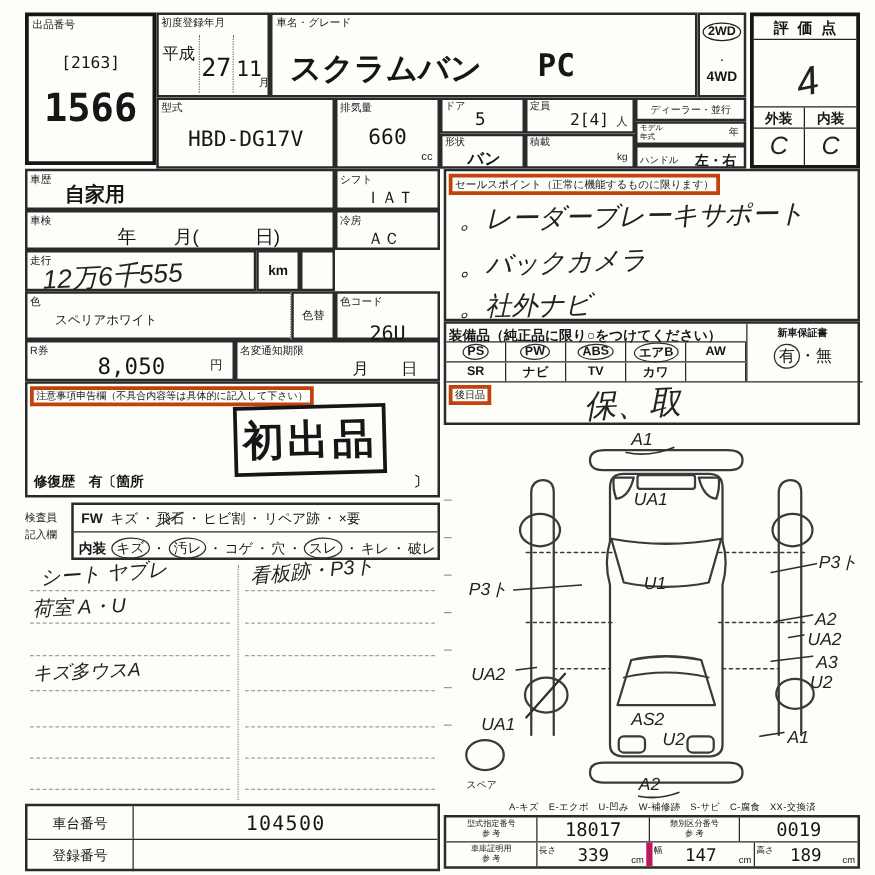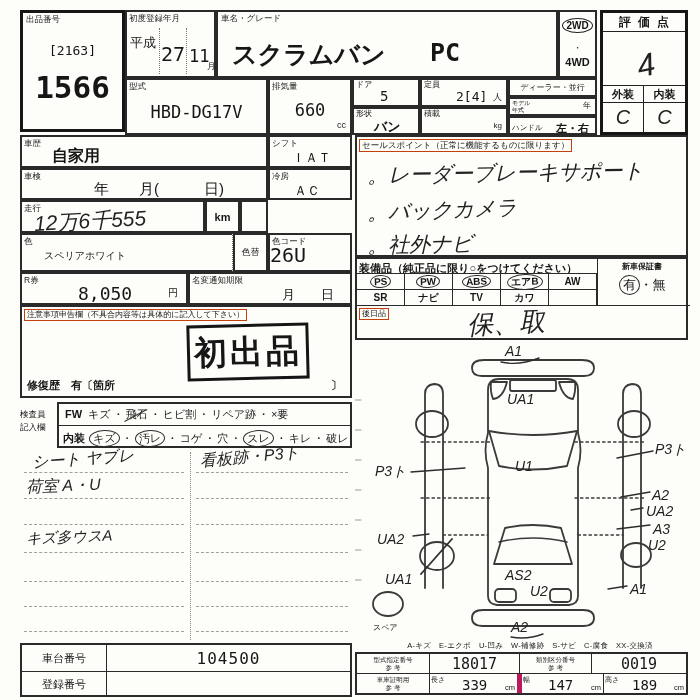--- a/index.html
+++ b/index.html
@@ -3,21 +3,21 @@
 <meta charset="utf-8">
 <style>
 *{margin:0;padding:0;box-sizing:border-box}
 html,body{width:700px;height:700px}
 body{background:#fff;font-family:"Liberation Sans","DejaVu Sans",sans-serif;color:#161616}
 #sheet{position:relative;width:700px;height:700px;background:#fdfdfa;overflow:hidden}
 .a{position:absolute}
 .b2{border:2px solid #2a2a2a;background:#fdfdfa}
 .b3{border:3px solid #161616;background:#fdfdfa}
 .lb{font-size:8.5px;line-height:1.1;color:#191919}
-.lbx{font-size:8px;border:1px solid #c2410c;padding:0 2px;display:inline-block;line-height:1.3}
+.lbx{font-size:8px;border:3px solid #c2410c;padding:0 2px;display:inline-block;line-height:1.3}
 .mono{font-family:"DejaVu Sans Mono",monospace}
 .hd{font-style:italic;color:#222}
 .cr{display:inline-block;border:1.5px solid #2c2c2c;border-radius:50%;padding:0 3px;transform:rotate(-2deg)}
 .crp{display:inline-block;border:1.4px solid #222;border-radius:50%;padding:1px 3px}
 .sl{position:relative;display:inline-block}
 .sl:after{content:"";position:absolute;left:-3px;top:55%;width:115%;border-top:1.6px solid #333;transform:rotate(-28deg)}
 .ctr{display:flex;align-items:center;justify-content:center}
 .dashl{border-top:1.2px dashed #9f9f9f}
 .sep{padding:0 2px}
 </style>
@@ -126,21 +126,21 @@
   </div>
   <div class="a b2 ctr" style="left:205px;top:200px;width:35px;height:33px;font-size:11px;font-weight:bold">km</div>
   <div class="a b2" style="left:240px;top:200px;width:28px;height:33px"></div>
   <div class="a b2" style="left:20px;top:233px;width:213px;height:39px;border-right:1px dotted #777">
     <div class="lb a" style="left:2px;top:2px">色</div>
     <div class="a" style="left:22px;top:14px;font-size:10px">スペリアホワイト</div>
   </div>
   <div class="a b2 ctr" style="left:233px;top:233px;width:35px;height:39px;font-size:9px">色替</div>
   <div class="a b2" style="left:268px;top:233px;width:84px;height:39px">
     <div class="lb a" style="left:2px;top:2px">色コード</div>
-    <div class="a mono" style="left:0;top:8px;width:100%;font-size:20px">26U</div>
+    <div class="a mono" style="left:0;top:22px;width:100%;text-align:center;font-size:16px">26U</div>
   </div>
   <div class="a b2" style="left:20px;top:272px;width:168px;height:33px">
     <div class="lb a" style="left:2px;top:2px">R券</div>
     <div class="a mono" style="left:56px;top:9px;font-size:18px">8,050</div>
     <div class="lb a" style="right:8px;bottom:5px;font-size:10px">円</div>
   </div>
   <div class="a b2" style="left:188px;top:272px;width:164px;height:33px">
     <div class="lb a" style="left:2px;top:2px">名変通知期限</div>
     <div class="a" style="right:16px;top:12px;font-size:13px">月　　日</div>
   </div>

